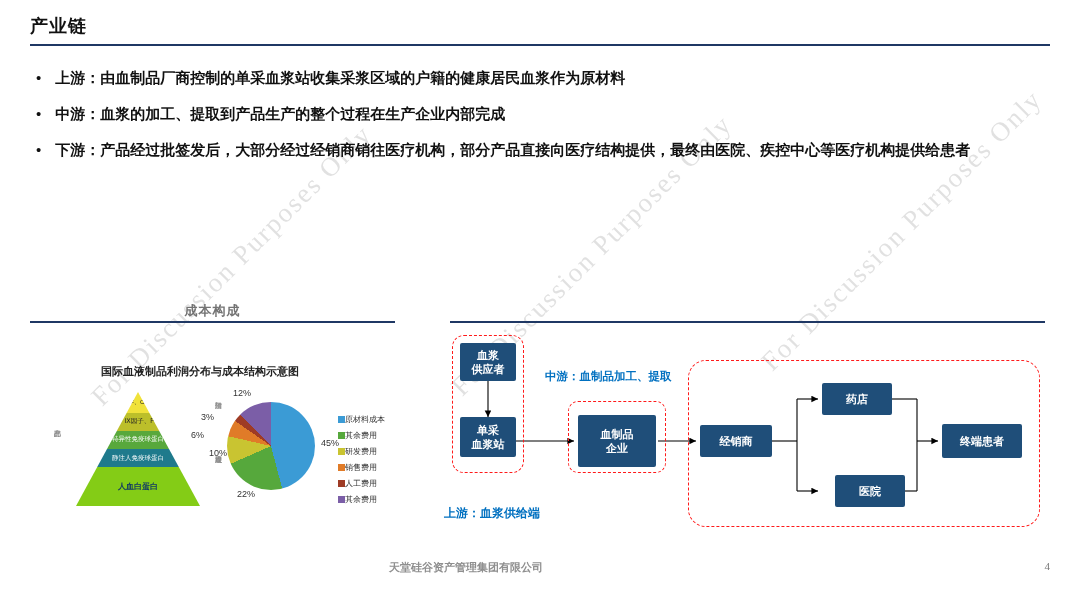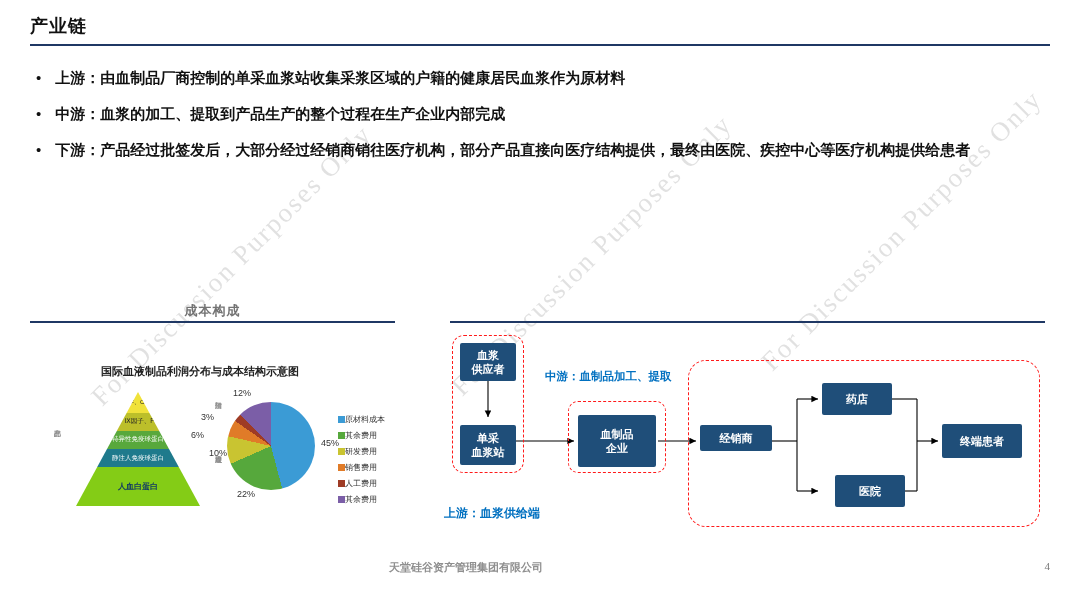--- a/index.html
+++ b/index.html
@@ -66,23 +66,23 @@
   .connectors{position:absolute;left:0;top:0;}
   .conn{stroke:#000;stroke-width:1.1;fill:none;}
   .dashed-rect{position:absolute;border:1.5px dashed #ff1a1a;border-radius:14px;box-sizing:border-box;}
   .rect-up{left:2px;top:10px;width:72px;height:138px;border-radius:12px;}
   .rect-mid{left:118px;top:76px;width:98px;height:72px;border-radius:10px;}
   .rect-down{left:238px;top:35px;width:352px;height:167px;border-radius:18px;}
   .node{position:absolute;background:#1f4e79;color:#fff;font-size:11px;font-weight:700;
         display:flex;align-items:center;justify-content:center;text-align:center;
         line-height:1.3;white-space:pre-line;border-radius:2px;box-sizing:border-box;}
   .n-supplier{left:10px;top:18px;width:56px;height:38px;}
-  .n-station{left:10px;top:100px;width:56px;height:40px;}
+  .n-station{left:10px;top:92px;width:56px;height:40px;}
   .n-company{left:128px;top:90px;width:78px;height:52px;}
-  .n-distributor{left:250px;top:100px;width:72px;height:26px;}
+  .n-distributor{left:250px;top:100px;width:72px;height:32px;}
   .n-pharmacy{left:372px;top:58px;width:70px;height:32px;}
   .n-hospital{left:372px;top:150px;width:70px;height:32px;margin-left:13px;}
   .n-patient{left:492px;top:99px;width:80px;height:34px;text-align:right;}
   .chain-label{position:absolute;color:#0070c0;font-weight:700;font-size:12px;white-space:nowrap;
                font-family:"Liberation Serif",serif;}
   .lbl-down{left:335px;top:3px;}
   .lbl-mid{left:95px;top:44px;font-size:11.5px;}
   .lbl-up{left:-6px;top:180px;}
 
   

